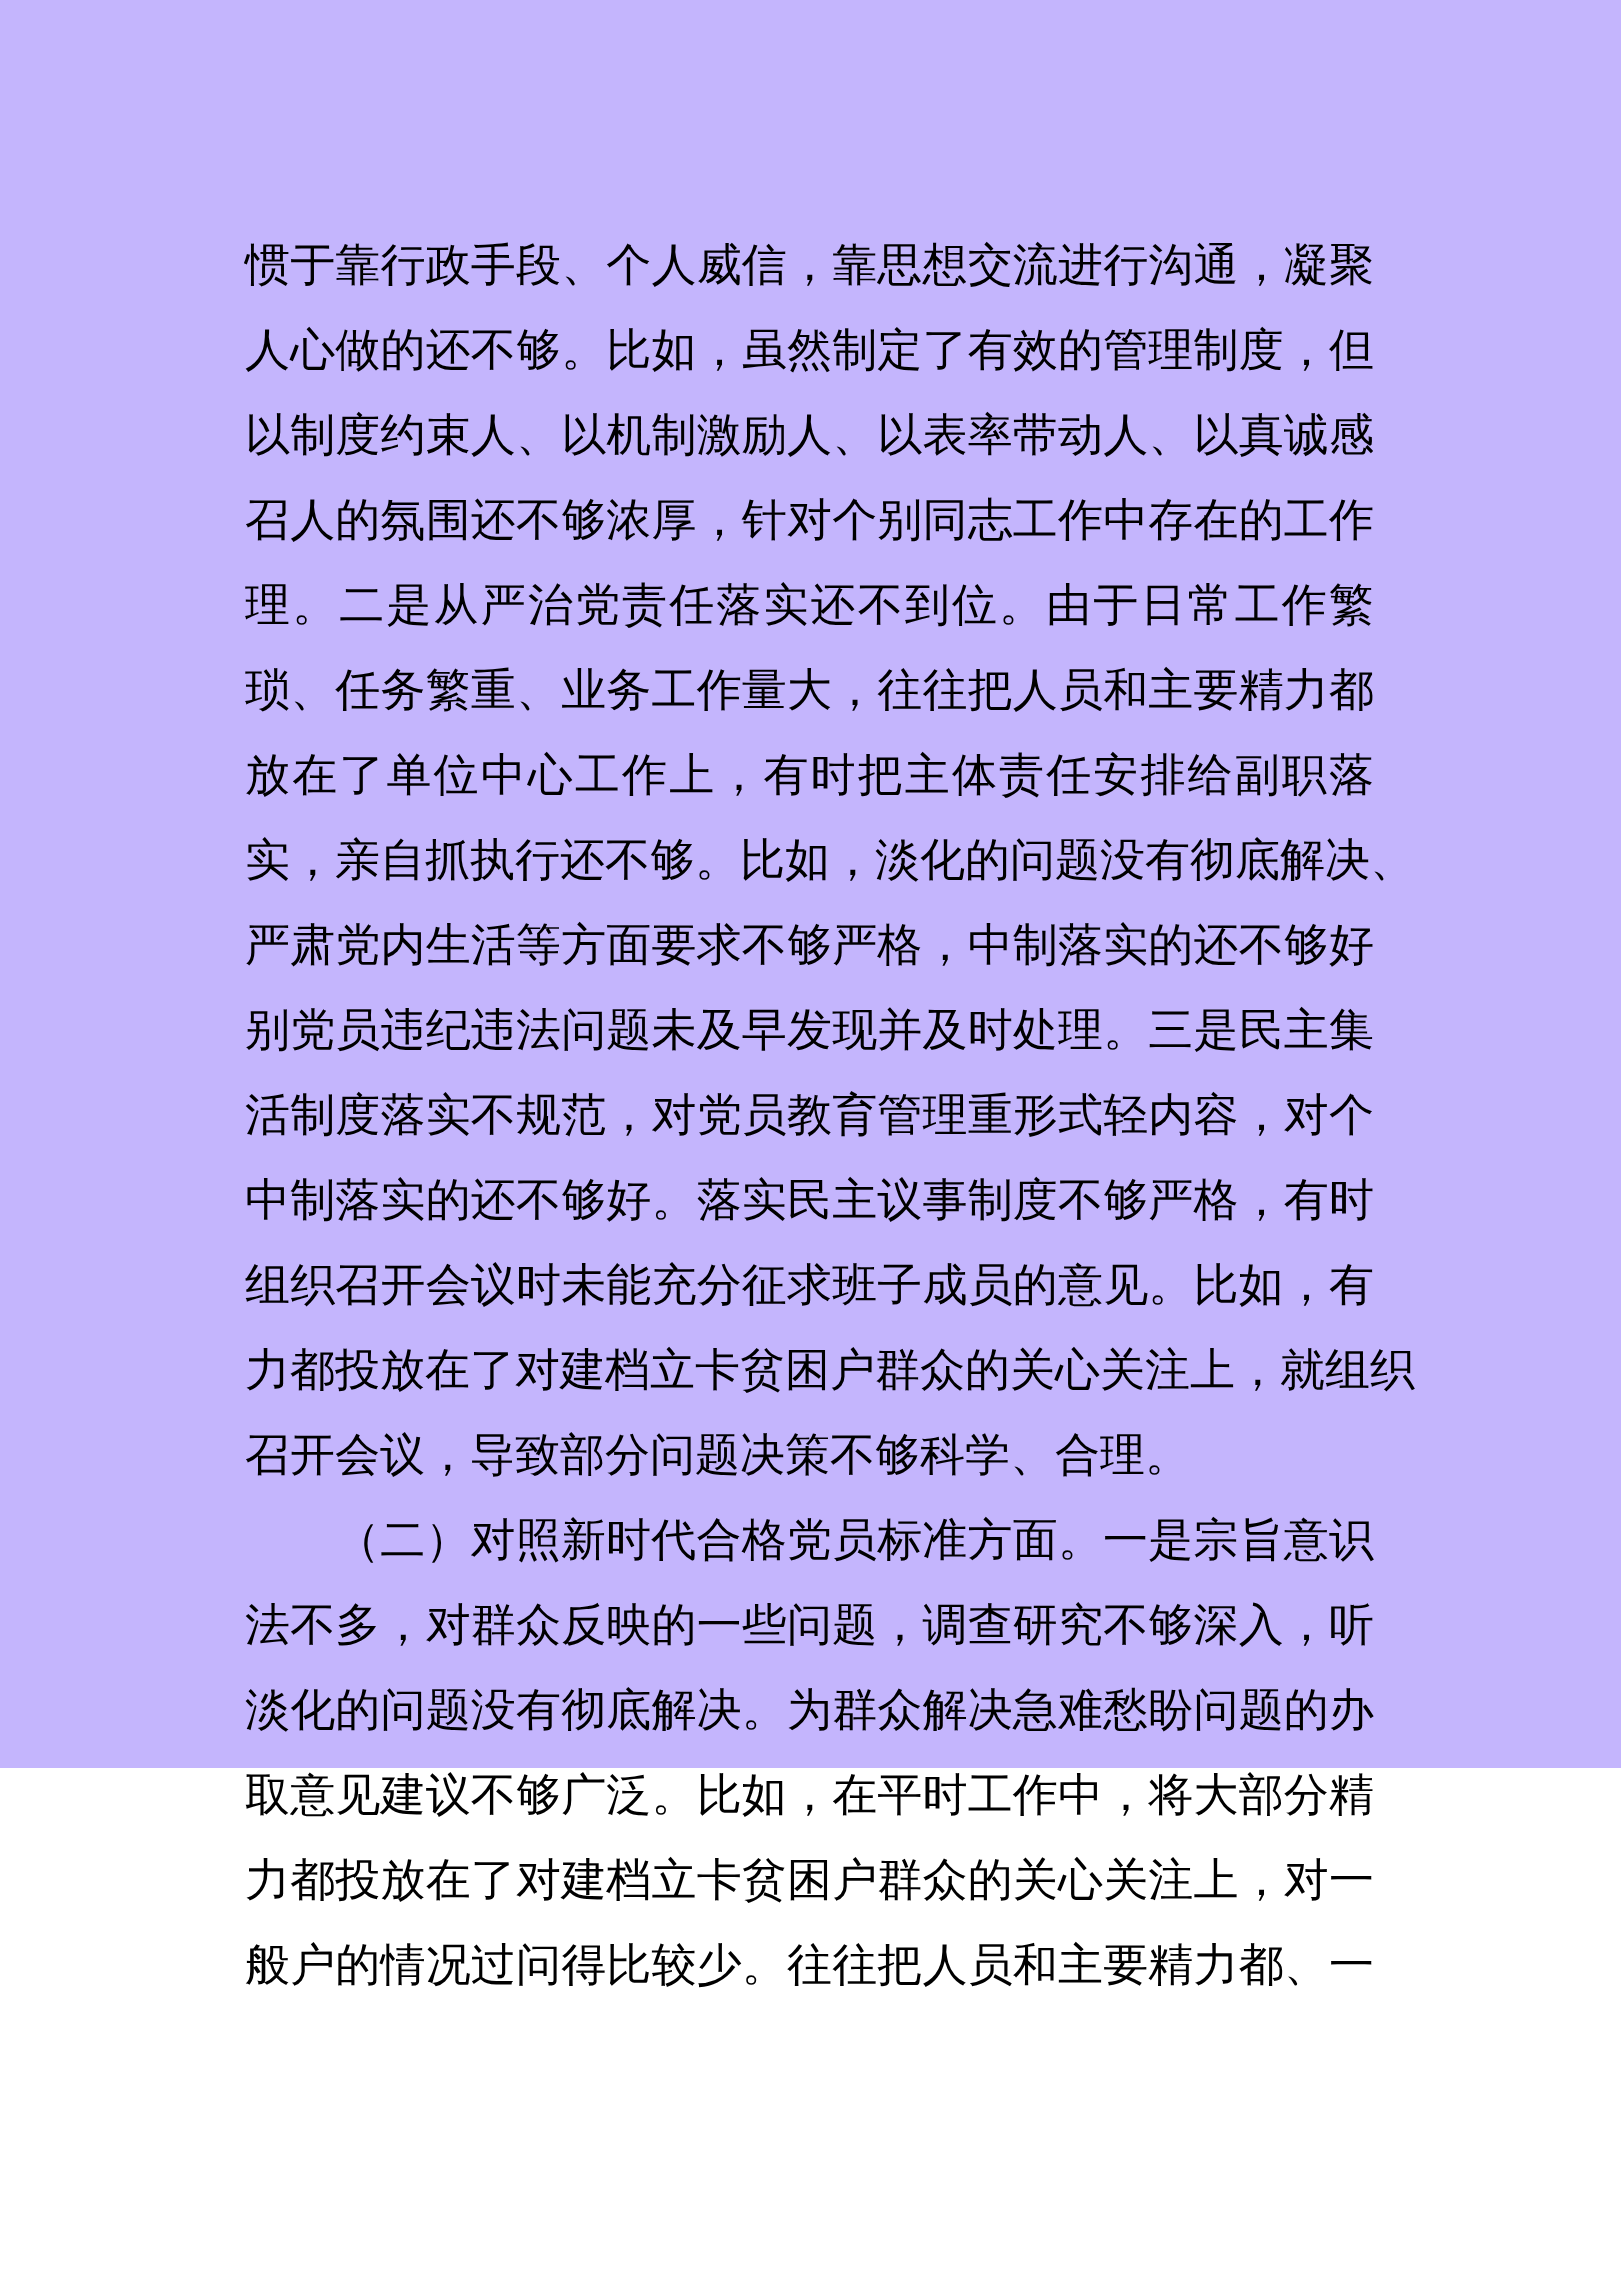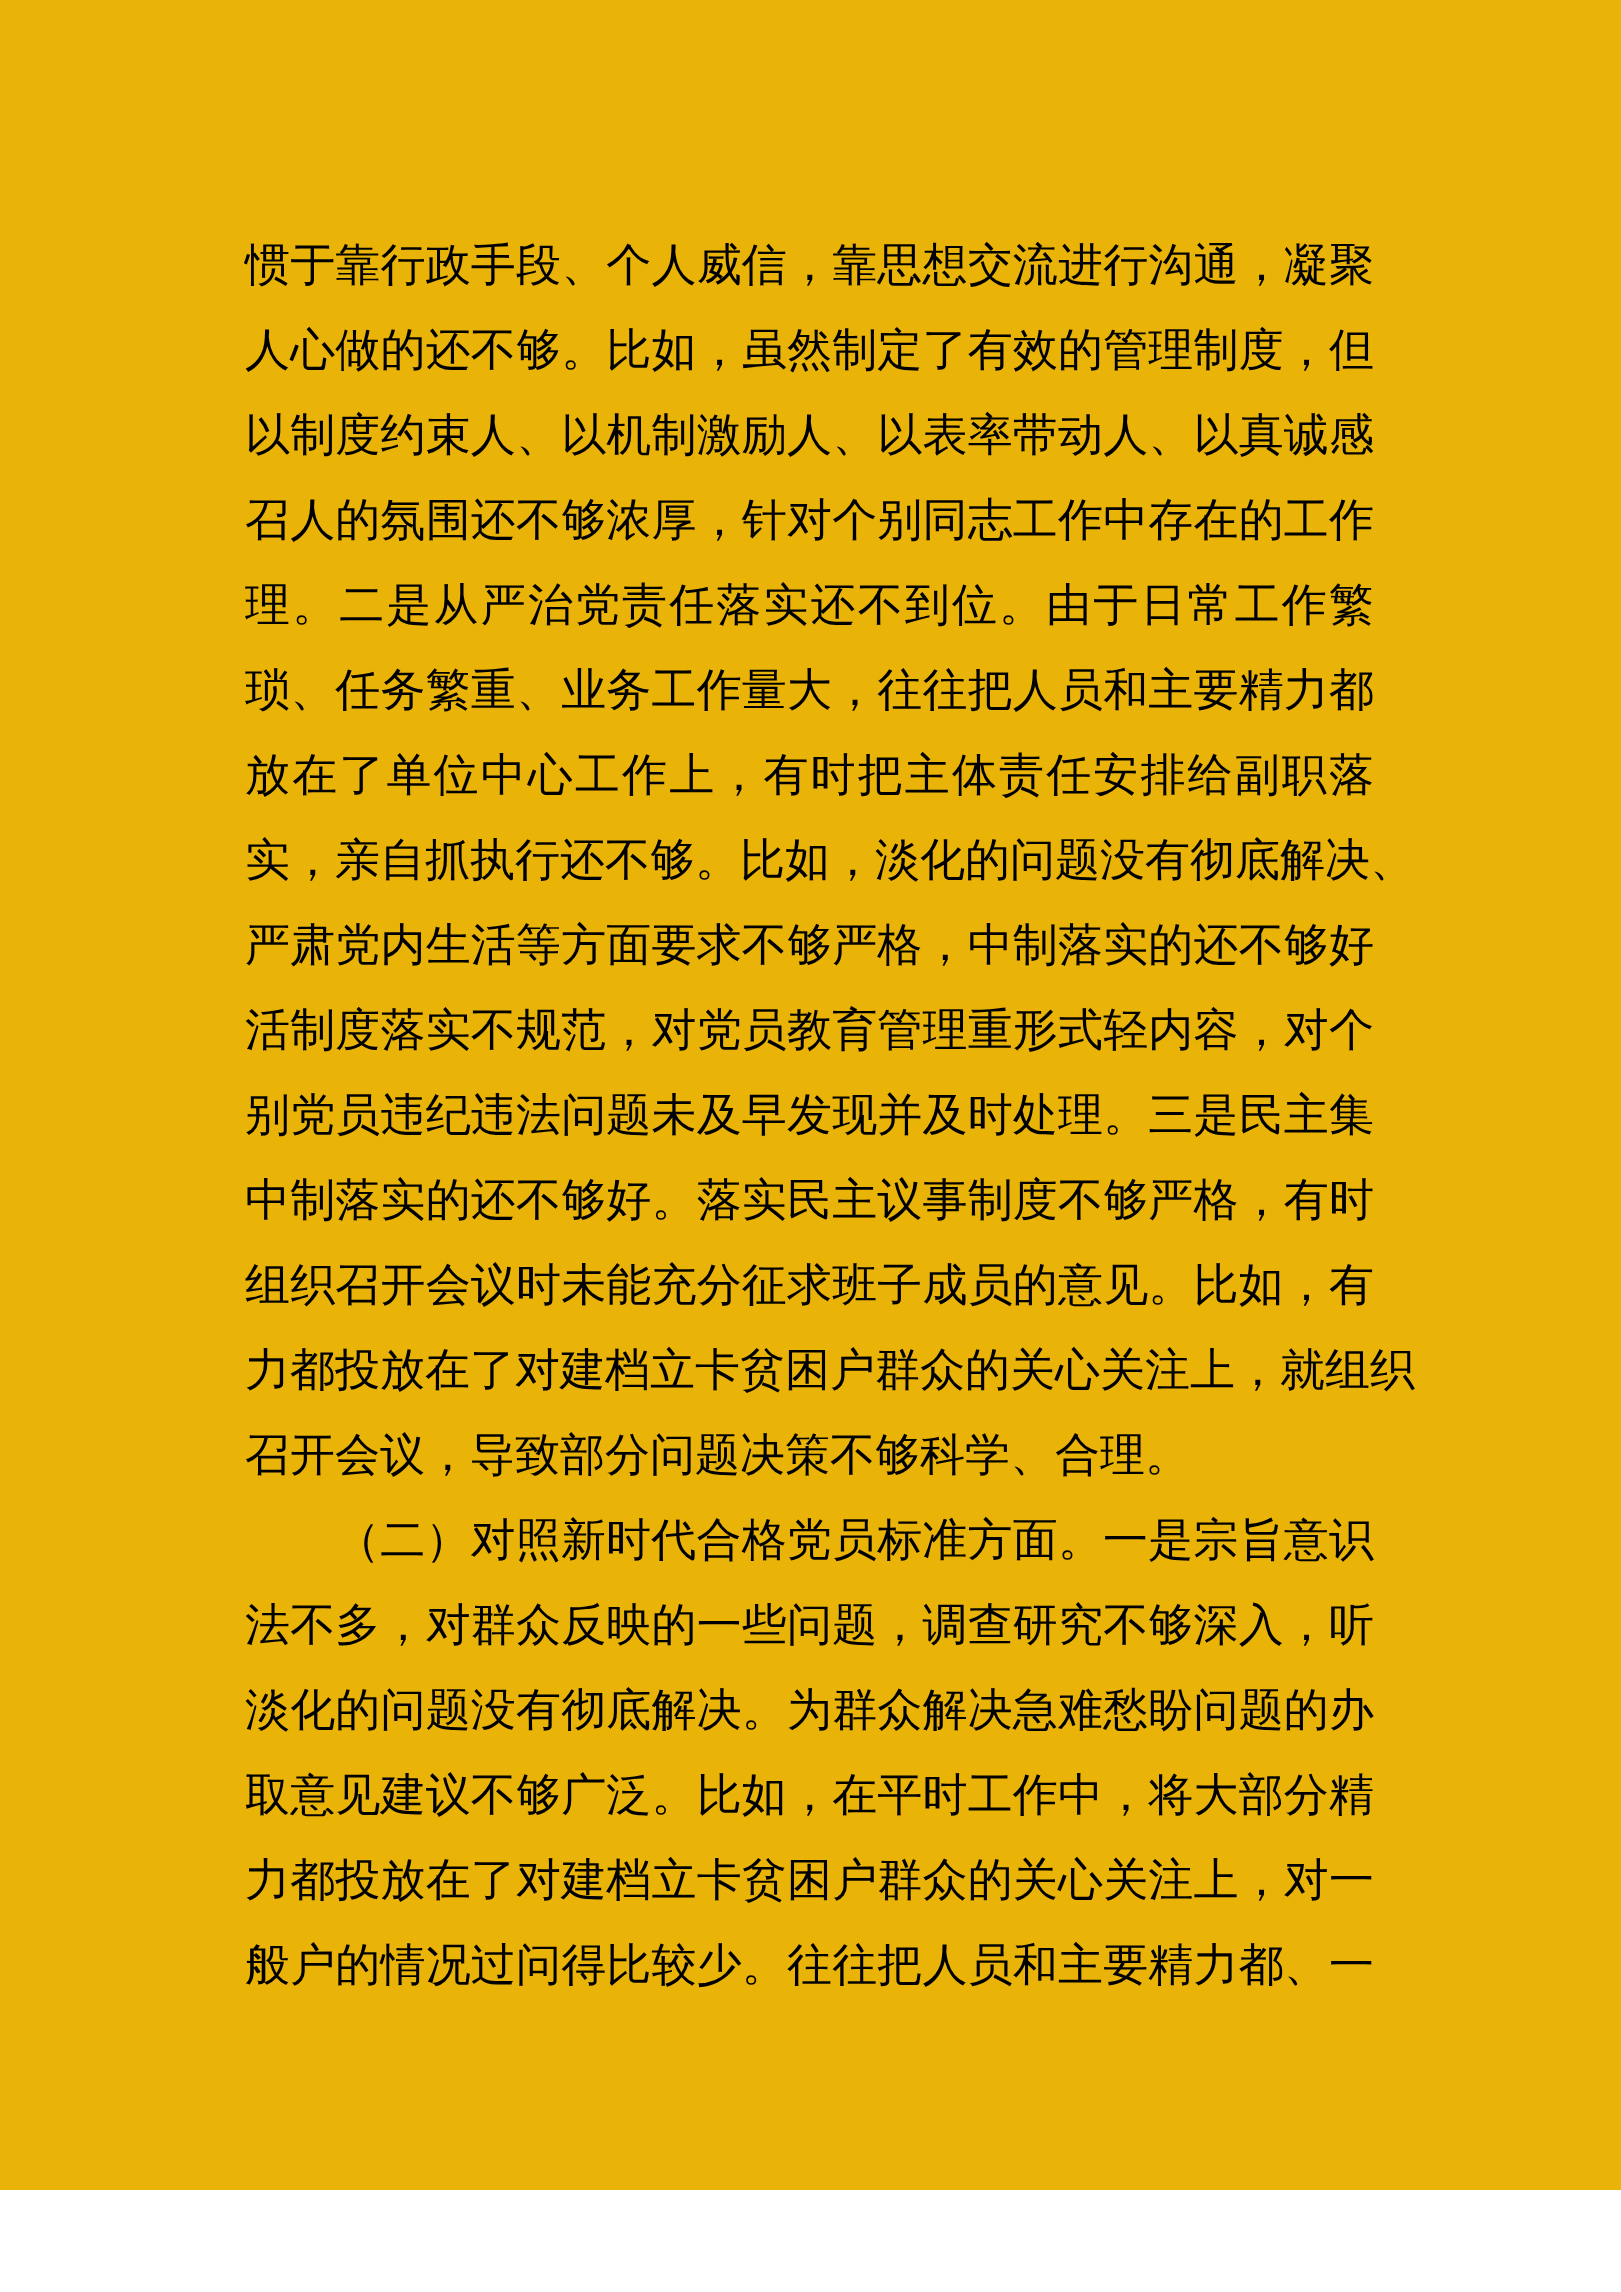--- a/index.html
+++ b/index.html
@@ -1,17 +1,17 @@
 <!DOCTYPE html>
 <html><head>
 <meta charset="utf-8">
 <style>
   html, body { margin: 0; padding: 0; background: #ffffff; }
   body { width: 1621px; height: 2293px; position: relative; overflow: hidden; }
-  .page { position: absolute; left: 0; top: 0; width: 1621px; height: 2190px; background: #eab308; }
+  .page { position: absolute; left: 0; top: 0; width: 1621px; height: 1768px; background: #c4b5fd; }
   .content {
     position: absolute;
     left: 245px;
     top: 222px;
     width: 1129px;
     font-family: "DejaVu Sans", "Liberation Sans", sans-serif;
     font-size: 45px;
     line-height: 85px;
     color: #000000;
   }
@@ -34,22 +34,22 @@
     <div class="paragraph">
       <span class="line">惯于靠行政手段、个人威信，靠思想交流进行沟通，凝聚</span>
       <span class="line">人心做的还不够。比如，虽然制定了有效的管理制度，但</span>
       <span class="line">以制度约束人、以机制激励人、以表率带动人、以真诚感</span>
       <span class="line">召人的氛围还不够浓厚，针对个别同志工作中存在的工作</span>
       <span class="line">理。二是从严治党责任落实还不到位。由于日常工作繁</span>
       <span class="line">琐、任务繁重、业务工作量大，往往把人员和主要精力都</span>
       <span class="line">放在了单位中心工作上，有时把主体责任安排给副职落</span>
       <span class="line">实，亲自抓执行还不够。比如，淡化的问题没有彻底解决、</span>
       <span class="line">严肃党内生活等方面要求不够严格，中制落实的还不够好</span>
+      <span class="line">别党员违纪违法问题未及早发现并及时处理。三是民主集</span>
       <span class="line">活制度落实不规范，对党员教育管理重形式轻内容，对个</span>
-      <span class="line">别党员违纪违法问题未及早发现并及时处理。三是民主集</span>
       <span class="line">中制落实的还不够好。落实民主议事制度不够严格，有时</span>
       <span class="line">组织召开会议时未能充分征求班子成员的意见。比如，有</span>
       <span class="line">力都投放在了对建档立卡贫困户群众的关心关注上，就组织</span>
       <span class="line last">召开会议，导致部分问题决策不够科学、合理。</span>
     </div>
     <div class="paragraph">
       <span class="line indent">（二）对照新时代合格党员标准方面。一是宗旨意识</span>
       <span class="line">法不多，对群众反映的一些问题，调查研究不够深入，听</span>
       <span class="line">淡化的问题没有彻底解决。为群众解决急难愁盼问题的办</span>
       <span class="line">取意见建议不够广泛。比如，在平时工作中，将大部分精</span>

